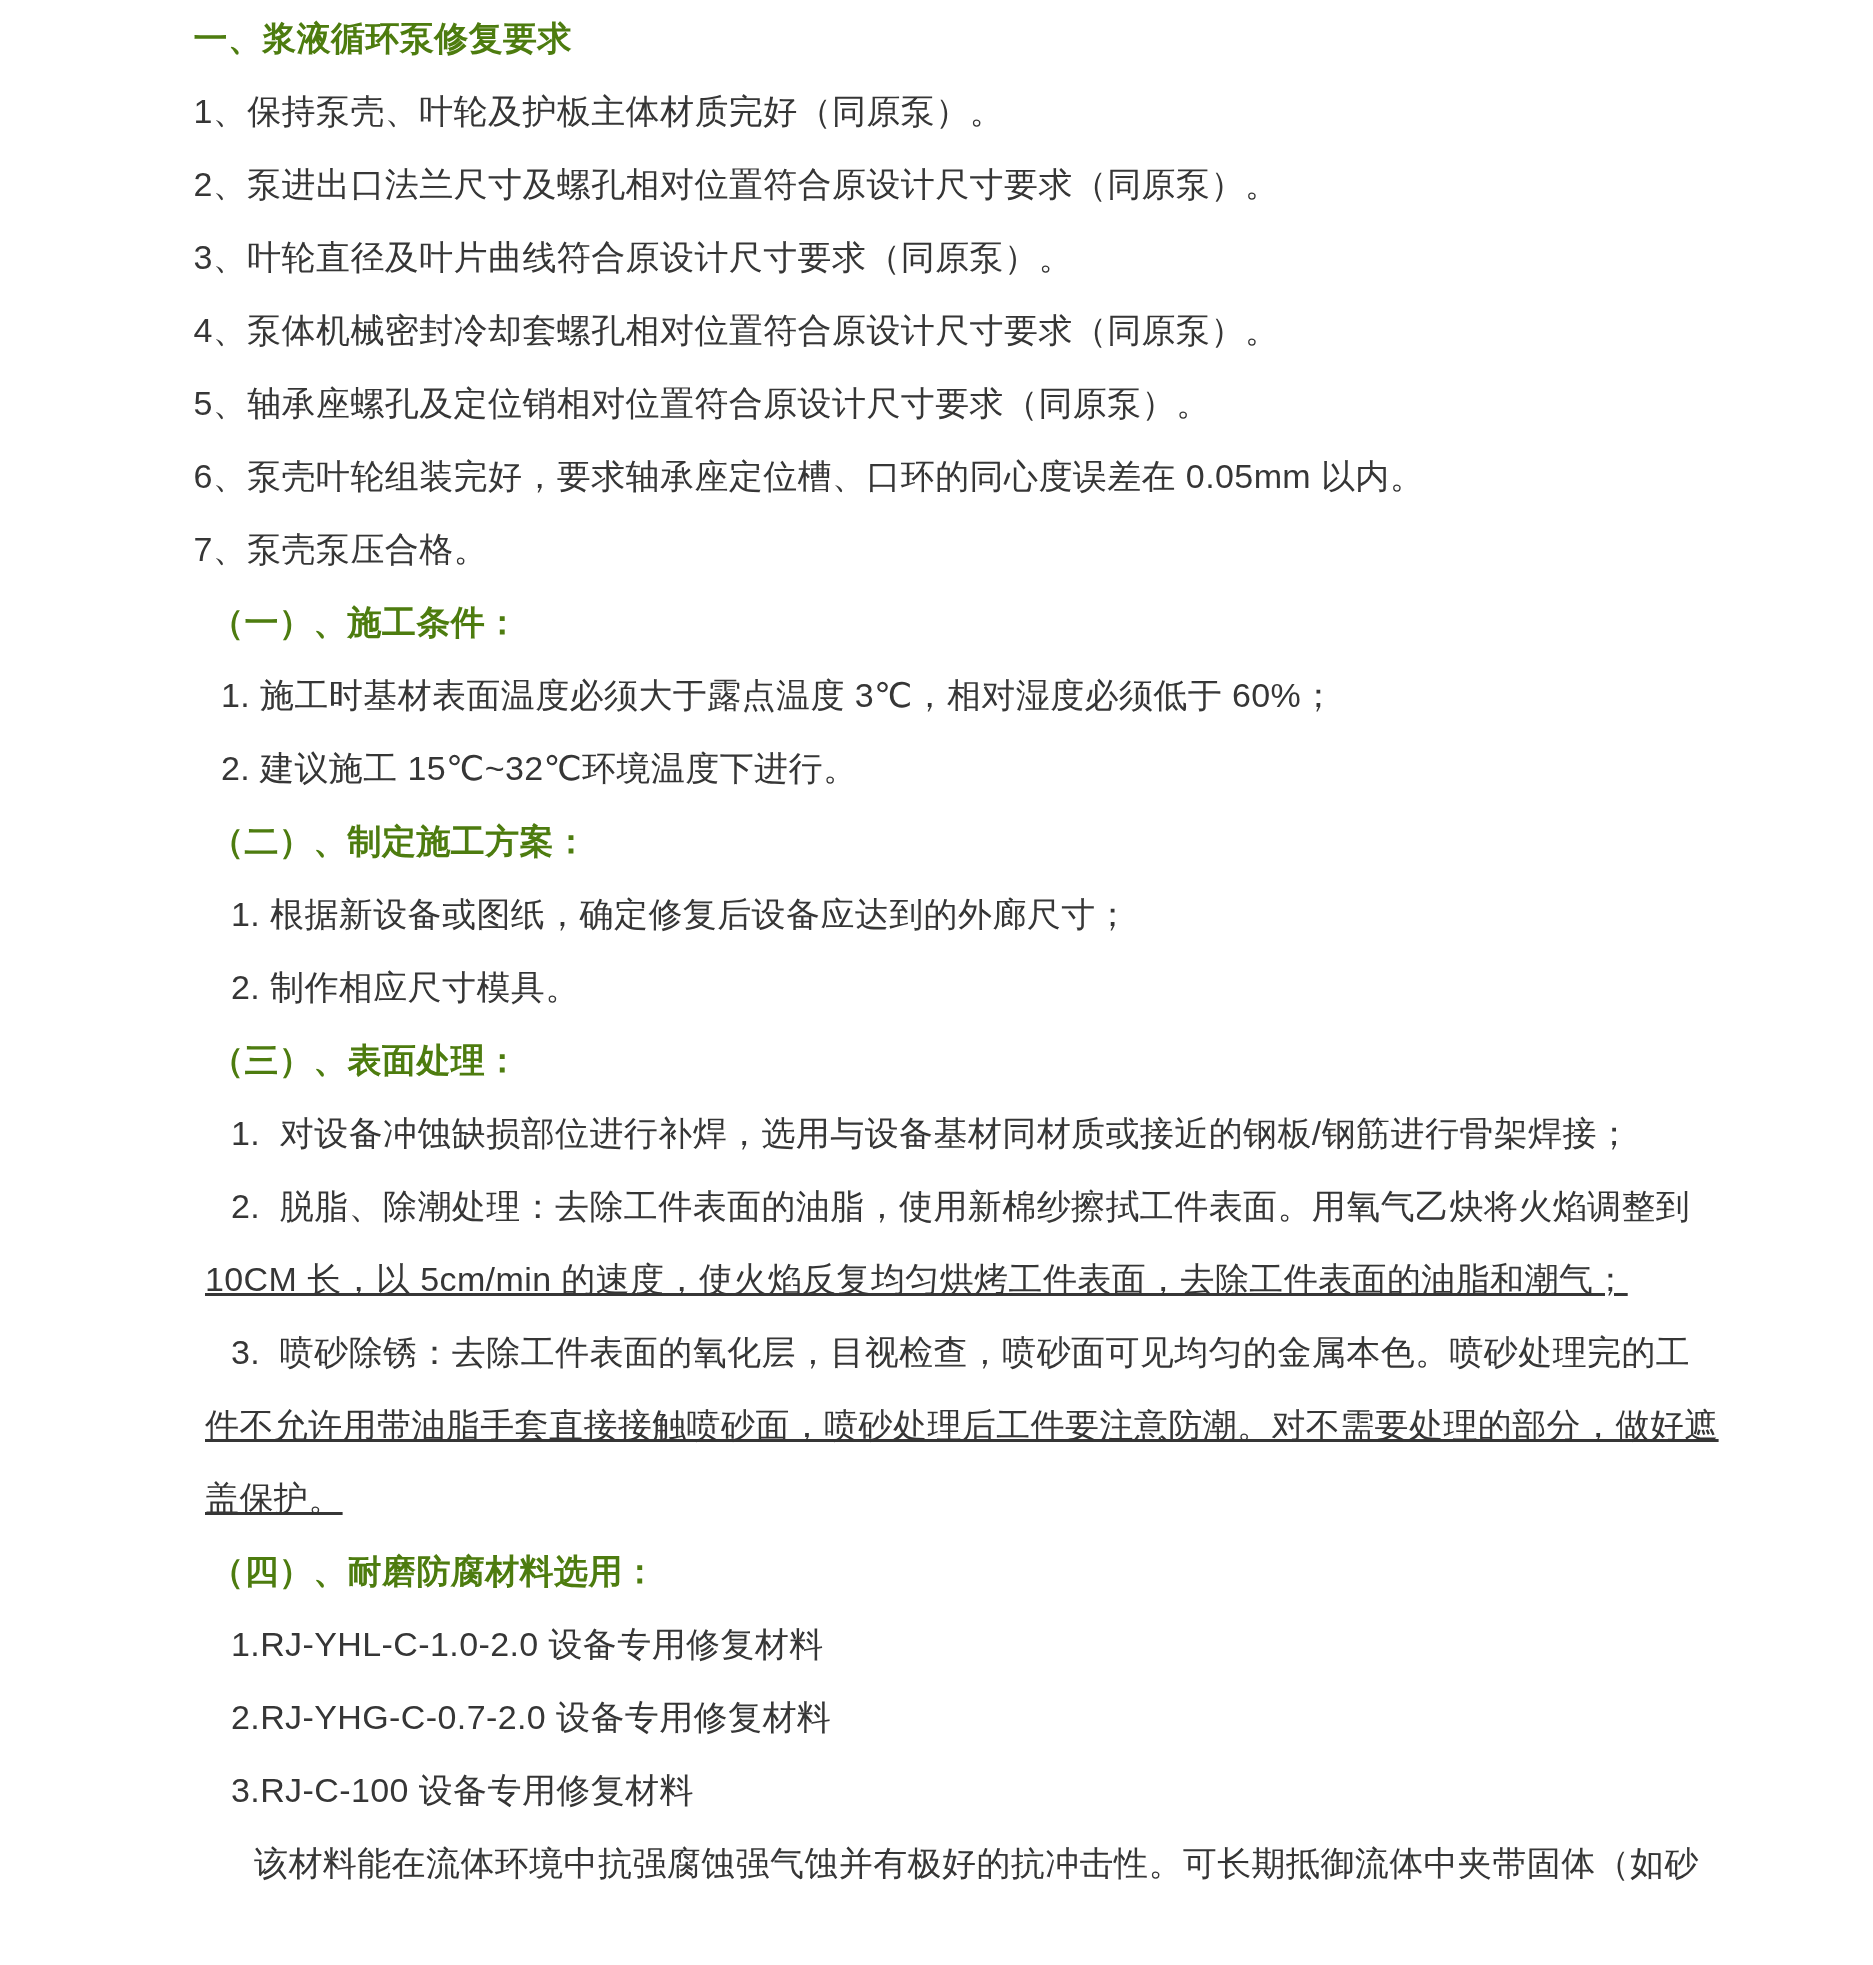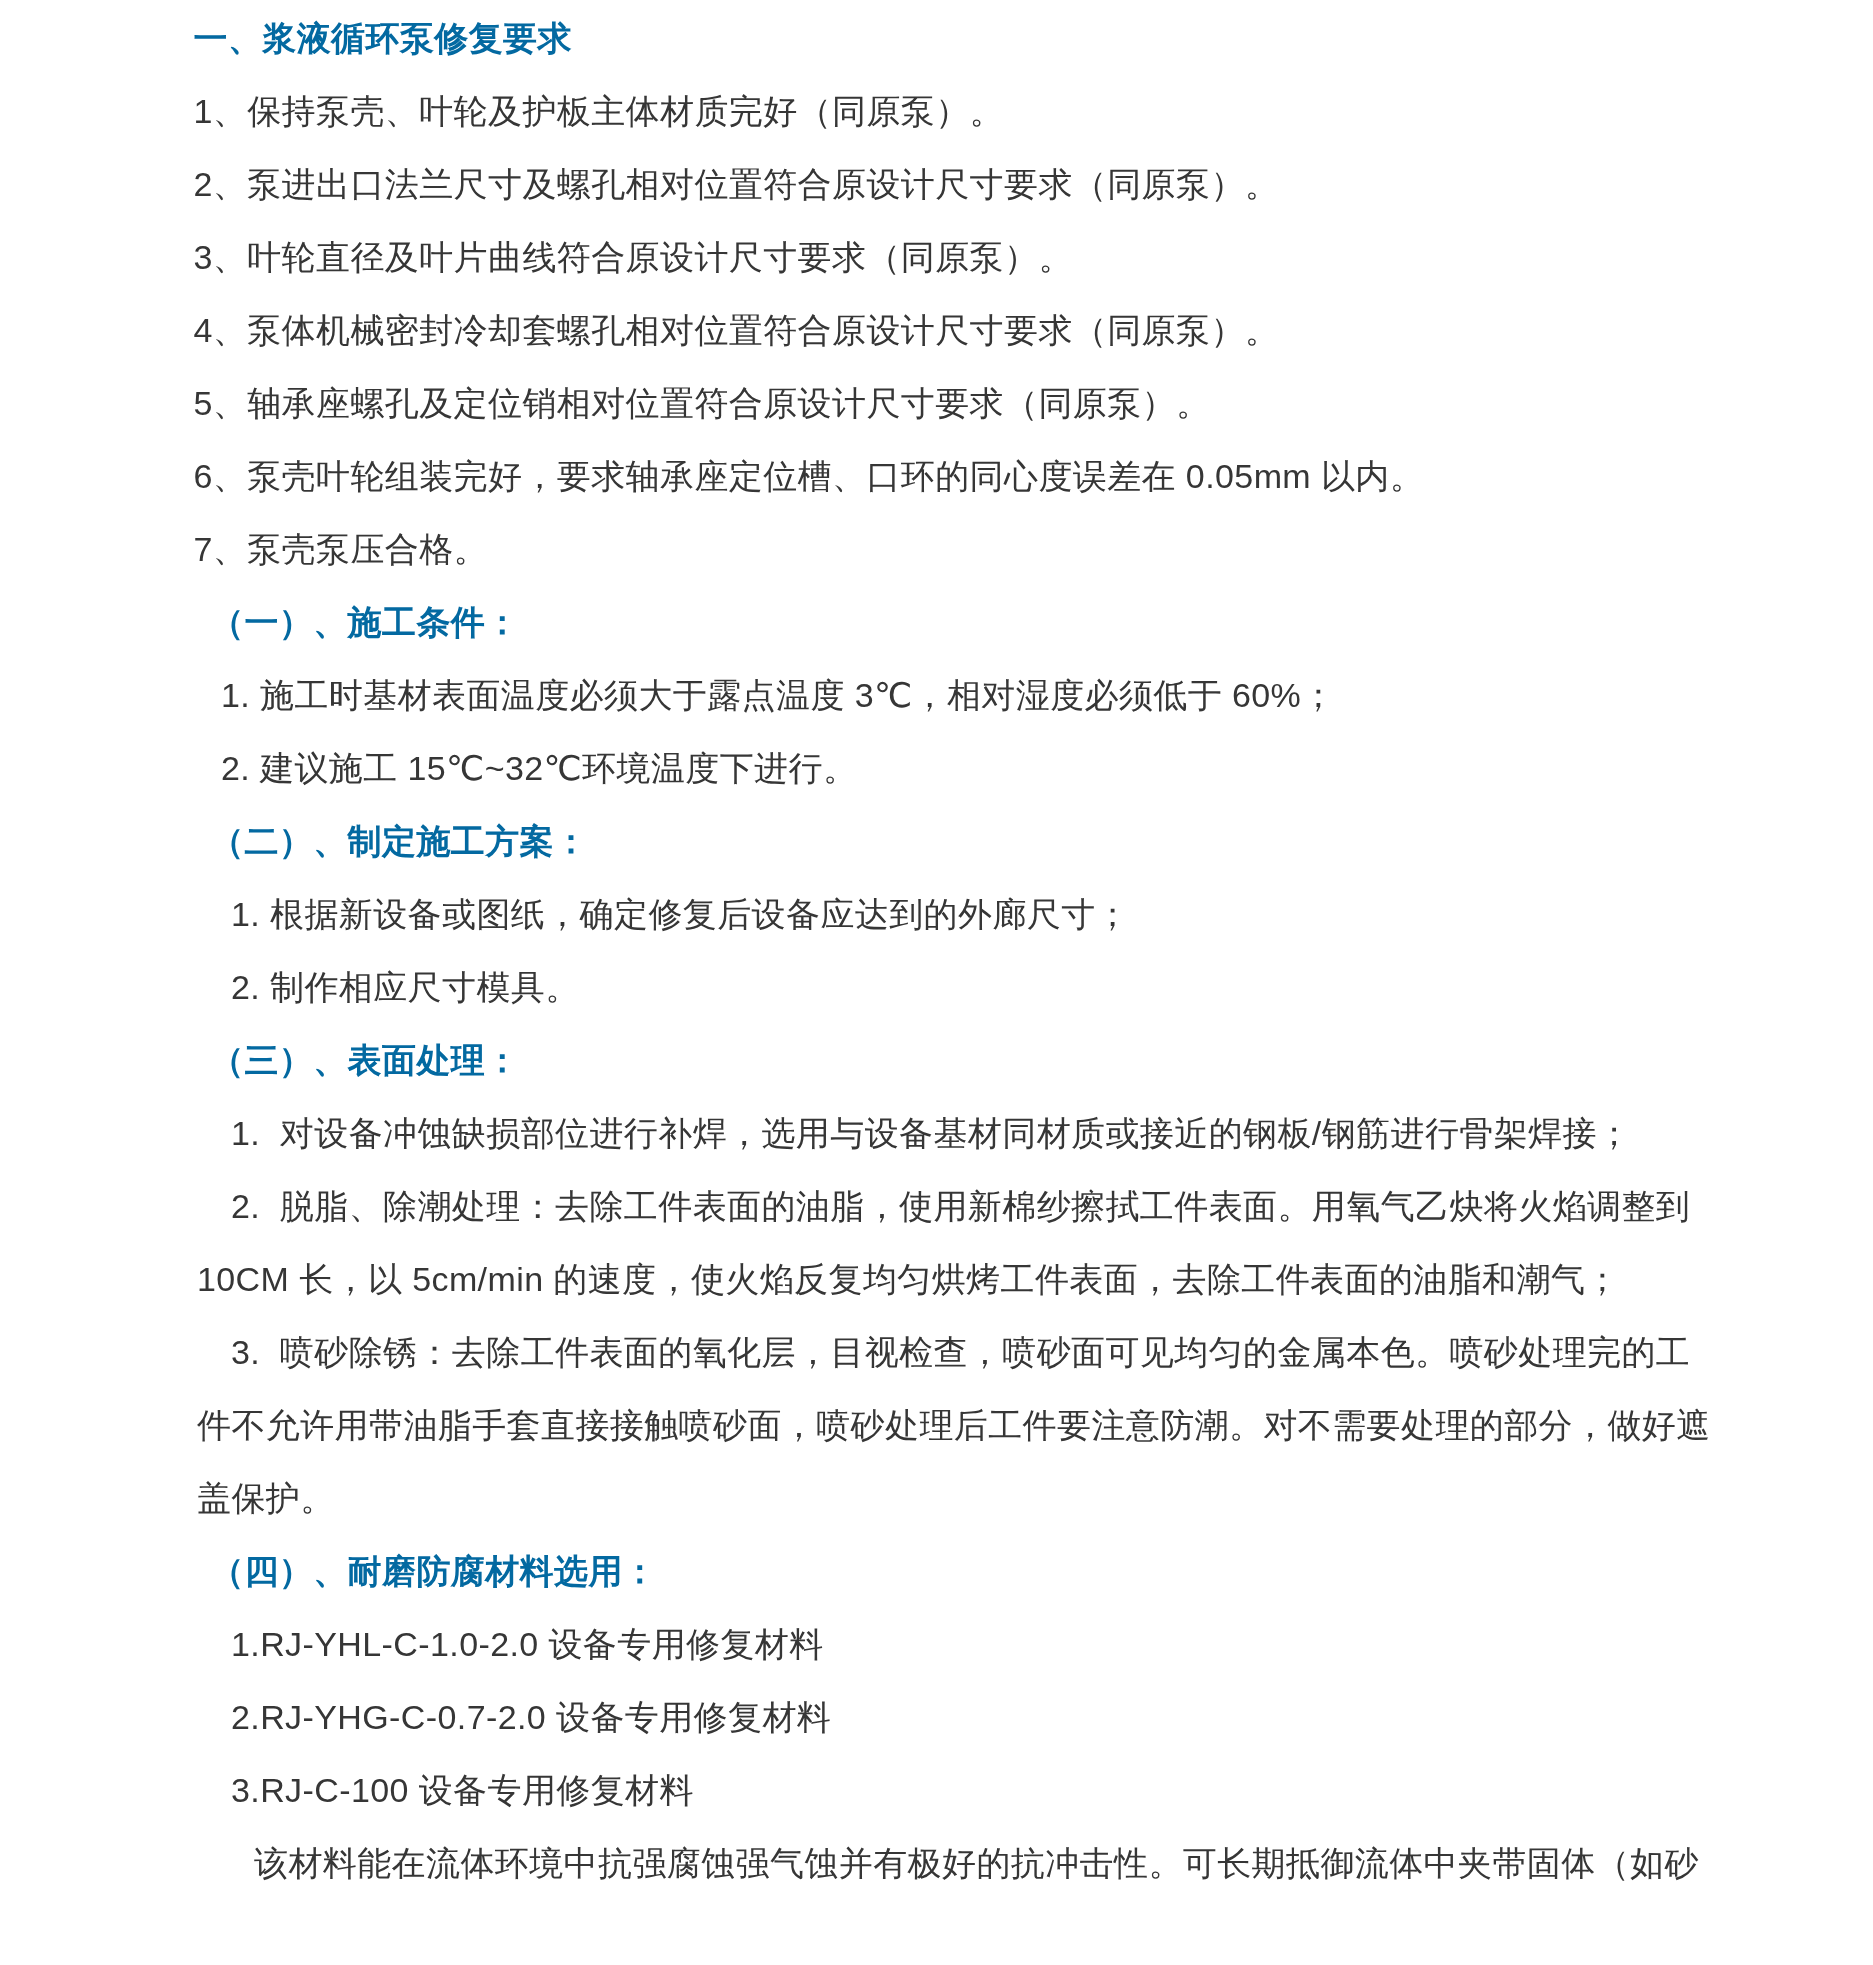--- a/index.html
+++ b/index.html
@@ -22,28 +22,28 @@
   }
   .line {
     font-size: 34px;
     line-height: 73px;
     height: 73px;
     white-space: pre;
     letter-spacing: 0.4px;
   }
   .b {
     font-weight: bold;
-    color: #0369a1;
+    color: #4d7c0f;
   }
   
   .m-item  { margin-left: 4.5px;  }   
   .m-head  { margin-left: 21px; }   
   .m-sub1  { margin-left: 32px; }   
   .m-sub2  { margin-left: 42px; }   
-  .m-flush { margin-left: 8px;    }   
+  .m-flush { margin-left: 16px; text-decoration: underline;    }   
   .m-para  { margin-left: 65px; }   
 </style>
 </head>
 <body>
 
 <main class="page">
   <div class="line b m-item">一、浆液循环泵修复要求</div>
   <div class="line m-item">1、保持泵壳、叶轮及护板主体材质完好（同原泵）。</div>
   <div class="line m-item">2、泵进出口法兰尺寸及螺孔相对位置符合原设计尺寸要求（同原泵）。</div>
   <div class="line m-item">3、叶轮直径及叶片曲线符合原设计尺寸要求（同原泵）。</div>

